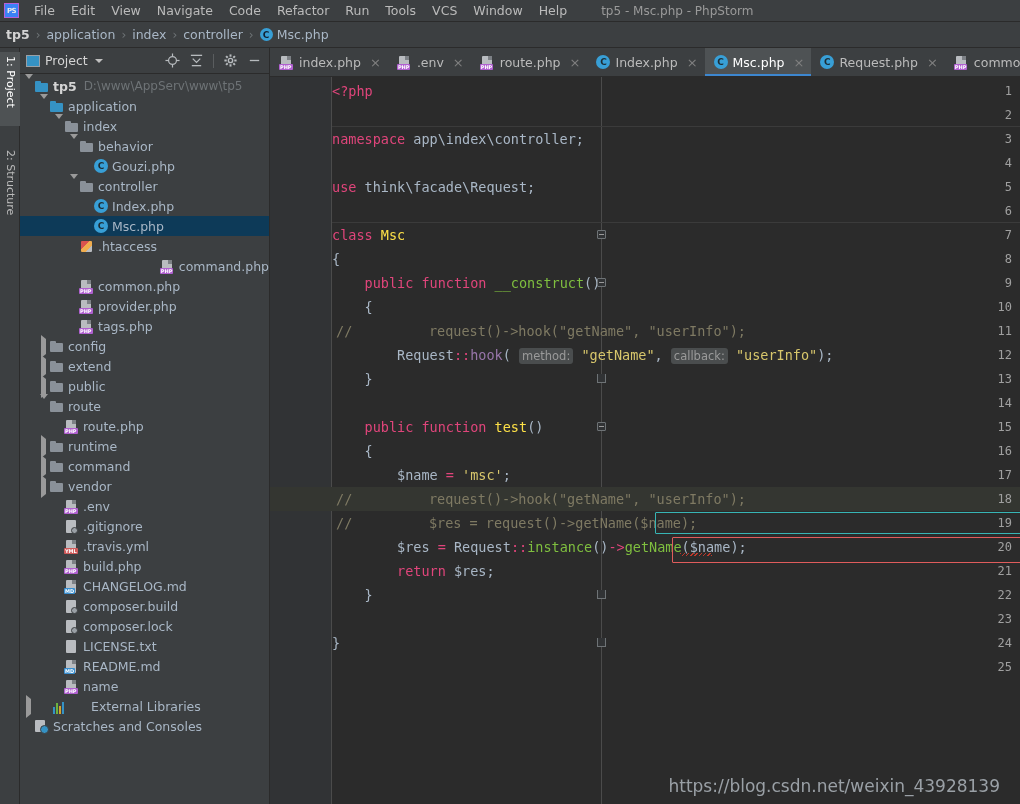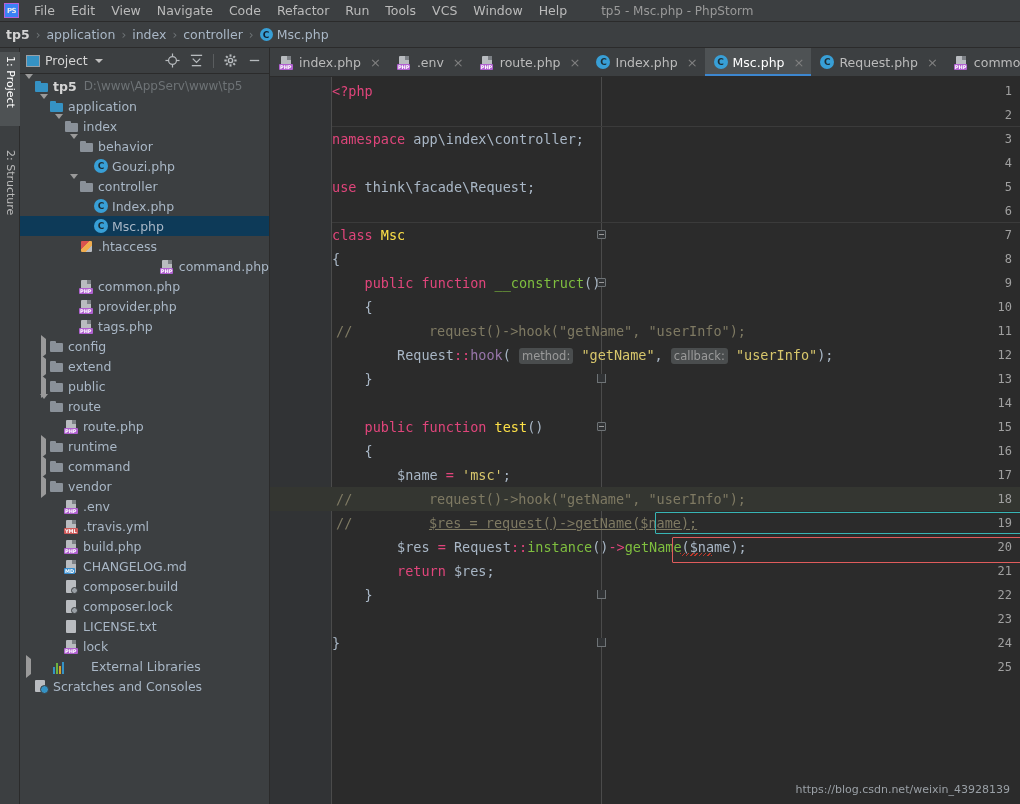--- a/index.html
+++ b/index.html
@@ -237,22 +237,22 @@
     background: #313335; border-radius: 1px;
   }
   .fold-mark::after {
     content:''; position:absolute; left:1px; top:3px; width:5px; height:1px; background:#9a9a9a;
   }
   .fold-end {
     position:absolute; width:9px; height:9px; border:1px solid #6e7376;
     border-top:none; background:#313335;
   }
   .watermark {
-    position: absolute; right: 10px; bottom: 8px;
-    font-size: 11px; color: #9aa0a6; font-family: "DejaVu Sans", sans-serif;
+    position: absolute; right: 20px; bottom: 8px;
+    font-size: 17px; color: #9aa0a6; font-family: "DejaVu Sans", sans-serif;
   }
 </style>
 </head>
 <body>
 
 <div id="app">
 
   <div class="menubar">
     <div class="ps-logo">PS</div>
     <div class="menu-item"><span>File</span></div>
@@ -469,20 +469,28 @@
           <span class="tw"></span>
           <span class="docico">
             <span class="pg"></span>
             <span class="fold"></span>
             <span class="badge php">PHP</span>
           </span>
           <span class="tname">.env</span>
         </div>
         <div class="trow" style="padding-left: 34px;">
           <span class="tw"></span>
+          <span class="misc-ico">
+            <span class="pg"></span>
+            <span class="dot"></span>
+          </span>
+          <span class="tname">.gitignore</span>
+        </div>
+        <div class="trow" style="padding-left: 34px;">
+          <span class="tw"></span>
           <span class="docico">
             <span class="pg"></span>
             <span class="fold"></span>
             <span class="badge yml">YML</span>
           </span>
           <span class="tname">.travis.yml</span>
         </div>
         <div class="trow" style="padding-left: 34px;">
           <span class="tw"></span>
           <span class="docico">
@@ -522,23 +530,32 @@
           <span class="misc-ico">
             <span class="pg"></span>
           </span>
           <span class="tname">LICENSE.txt</span>
         </div>
         <div class="trow" style="padding-left: 34px;">
           <span class="tw"></span>
           <span class="docico">
             <span class="pg"></span>
             <span class="fold"></span>
-            <span class="badge php">PHP</span>
-          </span>
-          <span class="tname">lock</span>
+            <span class="badge md">MD</span>
+          </span>
+          <span class="tname">README.md</span>
+        </div>
+        <div class="trow" style="padding-left: 34px;">
+          <span class="tw"></span>
+          <span class="docico">
+            <span class="pg"></span>
+            <span class="fold"></span>
+            <span class="badge php">PHP</span>
+          </span>
+          <span class="tname">name</span>
         </div>
         <div class="trow" style="padding-left: 4px; gap: 19px;">
           <span class="tw"><span class="arr-r"></span></span>
           <span class="bars-ico">
             <i style="height:7px;background:#3592c4"></i>
             <i style="height:11px;background:#6cb33f"></i>
             <i style="height:8px;background:#d4a12a"></i>
             <i style="height:12px;background:#3592c4"></i>
           </span>
           <span class="tname">External Libraries</span>
@@ -642,21 +659,21 @@
           <div class="lnum" style="top: 362px;">16</div>
           <div class="crow" style="top: 362px;">    <span class="pl">{</span></div>
           <div class="lnum" style="top: 386px;">17</div>
           <div class="crow" style="top: 386px;">        <span class="pl">$name</span> <span class="op">=</span> <span class="str">'msc'</span><span class="pl">;</span></div>
           <div class="row-hl" style="top: 410px;"></div>
           <div class="lnum" style="top: 410px;">18</div>
           <div class="cmt-bar" style="top: 410px; left: 66px;">//</div>
           <div class="cmt-bar" style="top: 410px; left: 158.96px;">request()-&gt;hook("getName", "userInfo");</div>
           <div class="lnum" style="top: 434px;">19</div>
           <div class="cmt-bar" style="top: 434px; left: 66px;">//</div>
-          <div class="cmt-bar" style="top: 434px; left: 158.96px; text-decoration: underline;">$res = request()-&gt;getName($name);</div>
+          <div class="cmt-bar" style="top: 434px; left: 158.96px;">$res = request()-&gt;getName($name);</div>
           <div class="lnum" style="top: 458px;">20</div>
           <div class="crow" style="top: 458px;">        <span class="pl">$res</span> <span class="op">=</span> <span class="pl">Request</span><span class="op">::</span><span class="fn">instance</span><span class="pl">()</span><span class="op">-&gt;</span><span class="fn">getName</span><span class="pl">($name);</span></div>
           <div class="lnum" style="top: 482px;">21</div>
           <div class="crow" style="top: 482px;">        <span class="kw">return</span> <span class="pl">$res;</span></div>
           <div class="lnum" style="top: 506px;">22</div>
           <div class="crow" style="top: 506px;">    <span class="pl">}</span></div>
           <div class="lnum" style="top: 530px;">23</div>
           <div class="lnum" style="top: 554px;">24</div>
           <div class="crow" style="top: 554px;"><span class="pl">}</span></div>
           <div class="lnum" style="top: 578px;">25</div>

